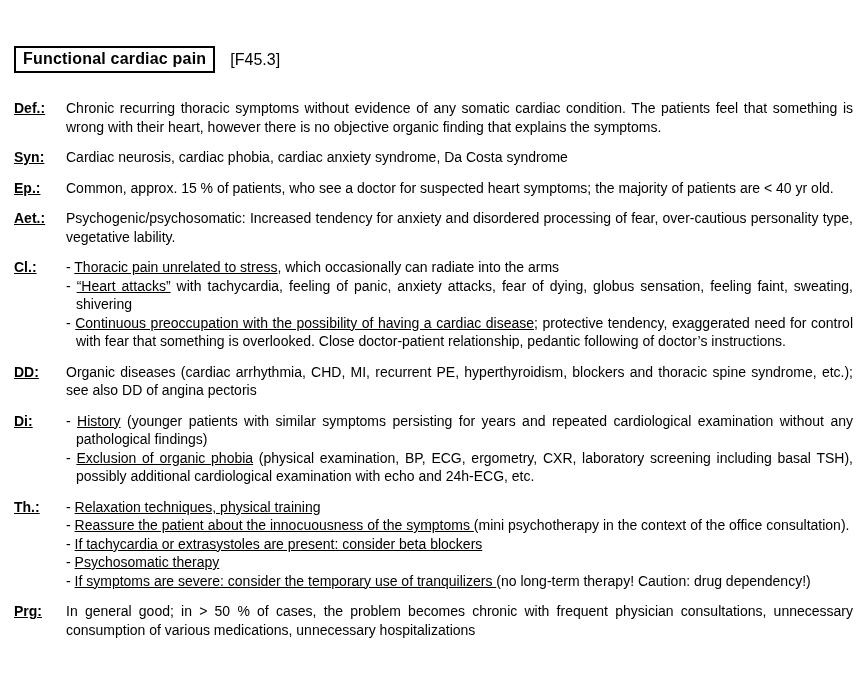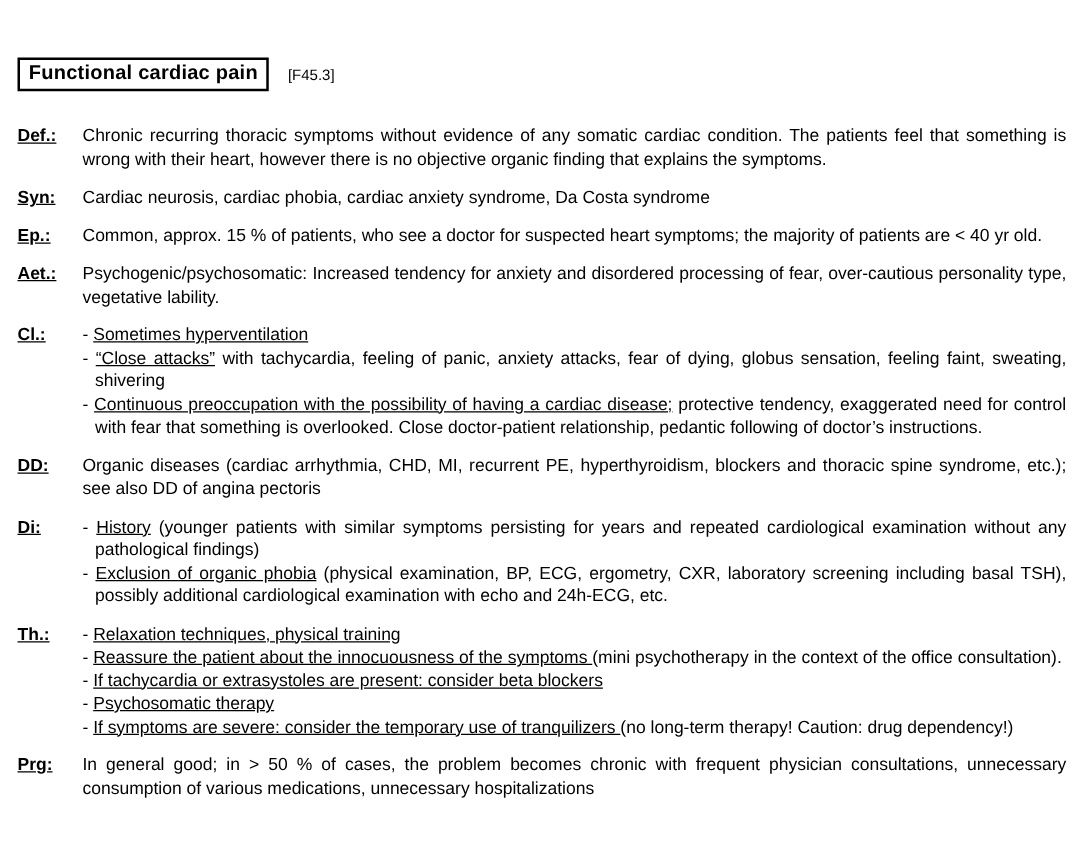--- a/index.html
+++ b/index.html
@@ -21,21 +21,21 @@
     margin-bottom: 26px;
   }
   .title-box {
     border: 2px solid #000000;
     padding: 2px 7px 3px 7px;
     font-size: 16px;
     font-weight: bold;
     letter-spacing: 0.2px;
   }
   .title-code {
-    font-size: 12px;
+    font-size: 16px;
   }
   .sections { }
   .section-row {
     display: flex;
     margin-bottom: 12px;
   }
   .section-label {
     flex: 0 0 52px;
     font-weight: bold;
     text-decoration: underline;
@@ -85,22 +85,22 @@
       </div>
       <div class="section-row">
         <div class="section-label">Aet.:</div>
         <div class="section-content">
           <div class="para"><span>Psychogenic/psychosomatic: Increased tendency for anxiety and disordered processing of fear, over-cautious personality type, vegetative lability.</span></div>
         </div>
       </div>
       <div class="section-row">
         <div class="section-label">Cl.:</div>
         <div class="section-content">
-          <div class="bullet"><span>- </span><span class="u">Sometimes hyperventilation</span></div>
-          <div class="bullet"><span>- </span><span class="u">“Close attacks”</span><span> with tachycardia, feeling of panic, anxiety attacks, fear of dying, globus sensation, feeling faint, sweating, shivering</span></div>
+          <div class="bullet"><span>- </span><span class="u">Thoracic pain unrelated to stress</span><span>, which occasionally can radiate into the arms</span></div>
+          <div class="bullet"><span>- </span><span class="u">“Heart attacks”</span><span> with tachycardia, feeling of panic, anxiety attacks, fear of dying, globus sensation, feeling faint, sweating, shivering</span></div>
           <div class="bullet"><span>- </span><span class="u">Continuous preoccupation with the possibility of having a cardiac disease;</span><span> protective tendency, exaggerated need for control with fear that something is overlooked. Close doctor-patient relationship, pedantic following of doctor’s instructions.</span></div>
         </div>
       </div>
       <div class="section-row">
         <div class="section-label">DD:</div>
         <div class="section-content">
           <div class="para"><span>Organic diseases (cardiac arrhythmia, CHD, MI, recurrent PE, hyperthyroidism, blockers and thoracic spine syndrome, etc.); see also DD of angina pectoris</span></div>
         </div>
       </div>
       <div class="section-row">

